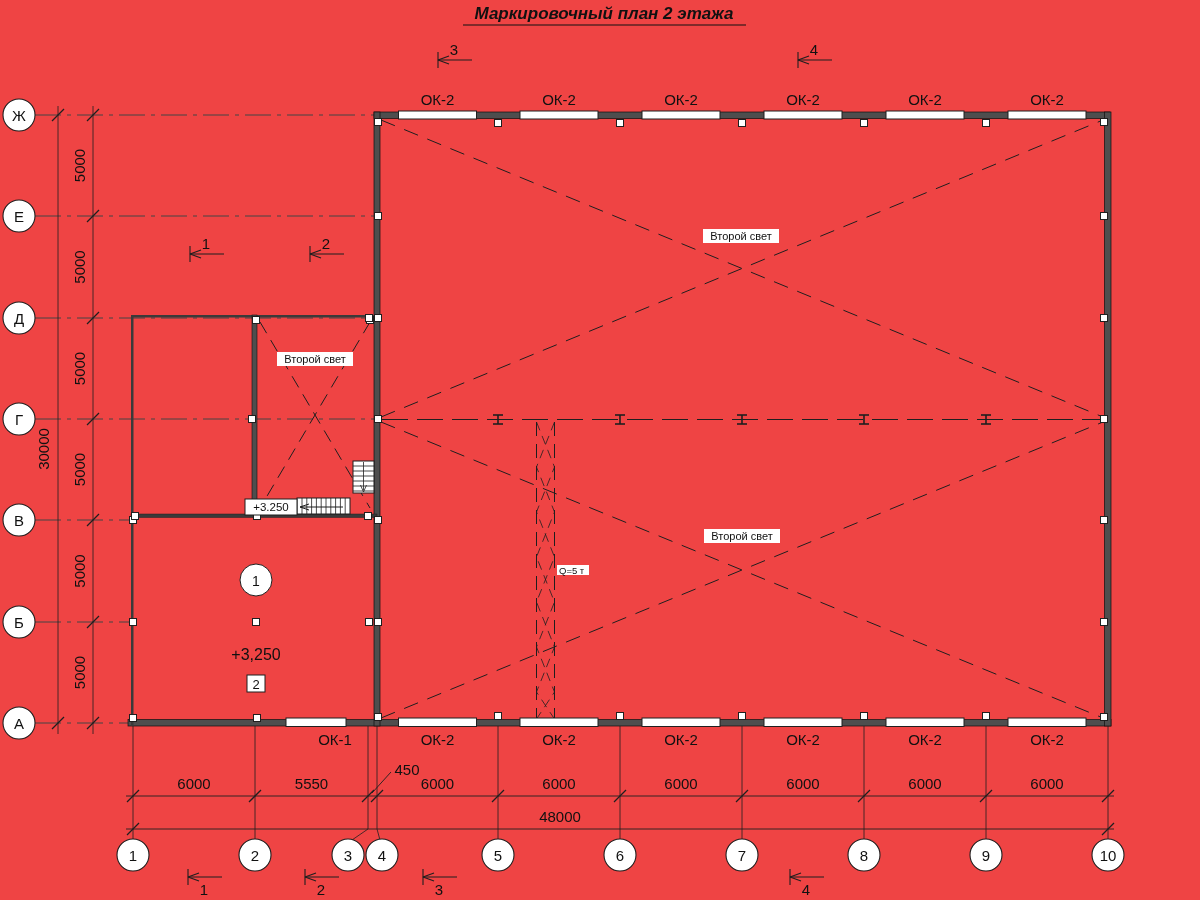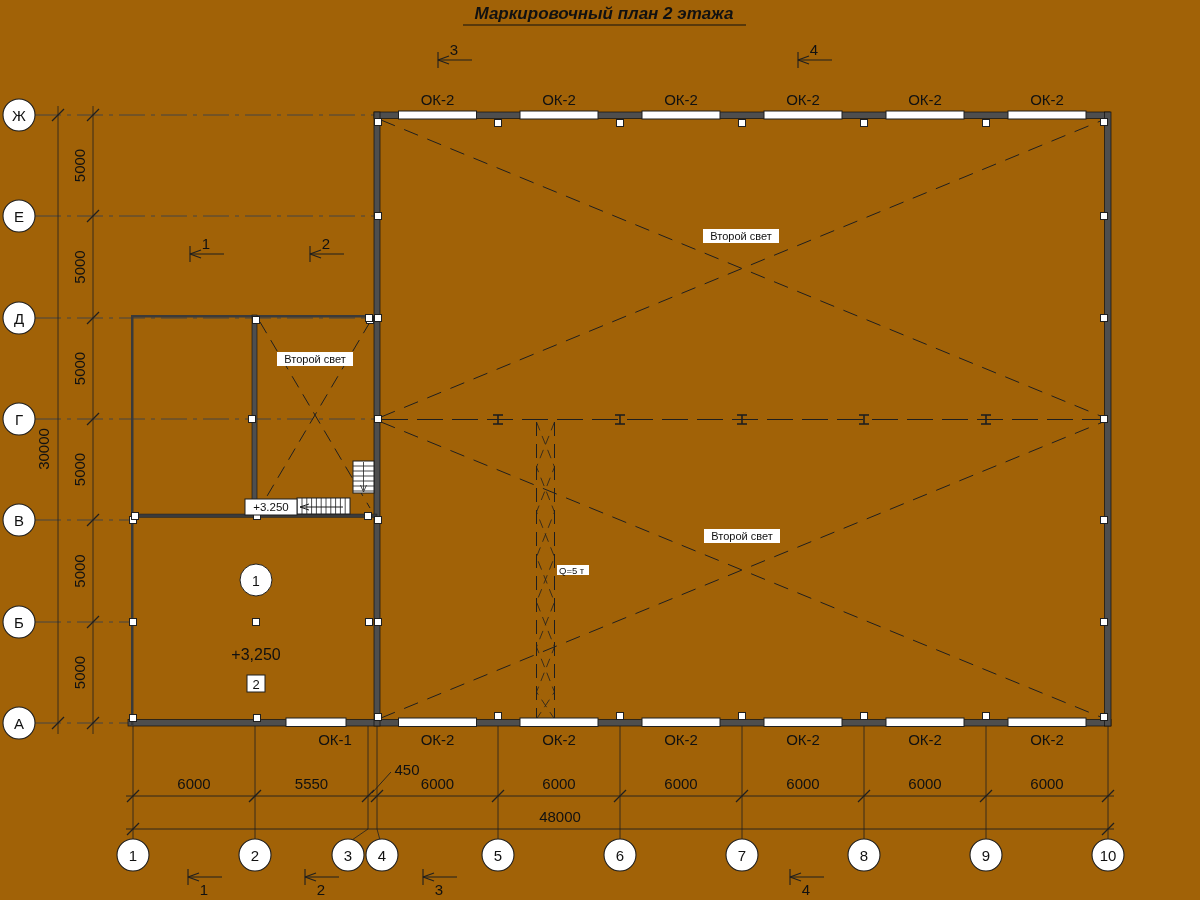--- a/index.html
+++ b/index.html
@@ -1,16 +1,16 @@
 <!DOCTYPE html>
 <html><head>
 <meta charset="utf-8">
 <style>
   html,body{margin:0;padding:0;background:#fff;}
-  .canvas{position:relative;width:1200px;height:900px;background:#a16207;overflow:hidden;}
+  .canvas{position:relative;width:1200px;height:900px;background:#ef4444;overflow:hidden;}
   svg text{font-family:"Liberation Sans", sans-serif;fill:#111;}
   .title-text{font-style:italic;font-weight:bold;}
 </style>
 </head>
 <body>
 
 <div class="canvas">
   <svg id="plan" width="1200" height="900" viewBox="0 0 1200 900">
     <text class="title-text" x="604" y="19" font-size="17" text-anchor="middle">Маркировочный план 2 этажа</text>
     <line x1="463" y1="25" x2="746" y2="25" stroke="#111" stroke-width="1.2"></line>

